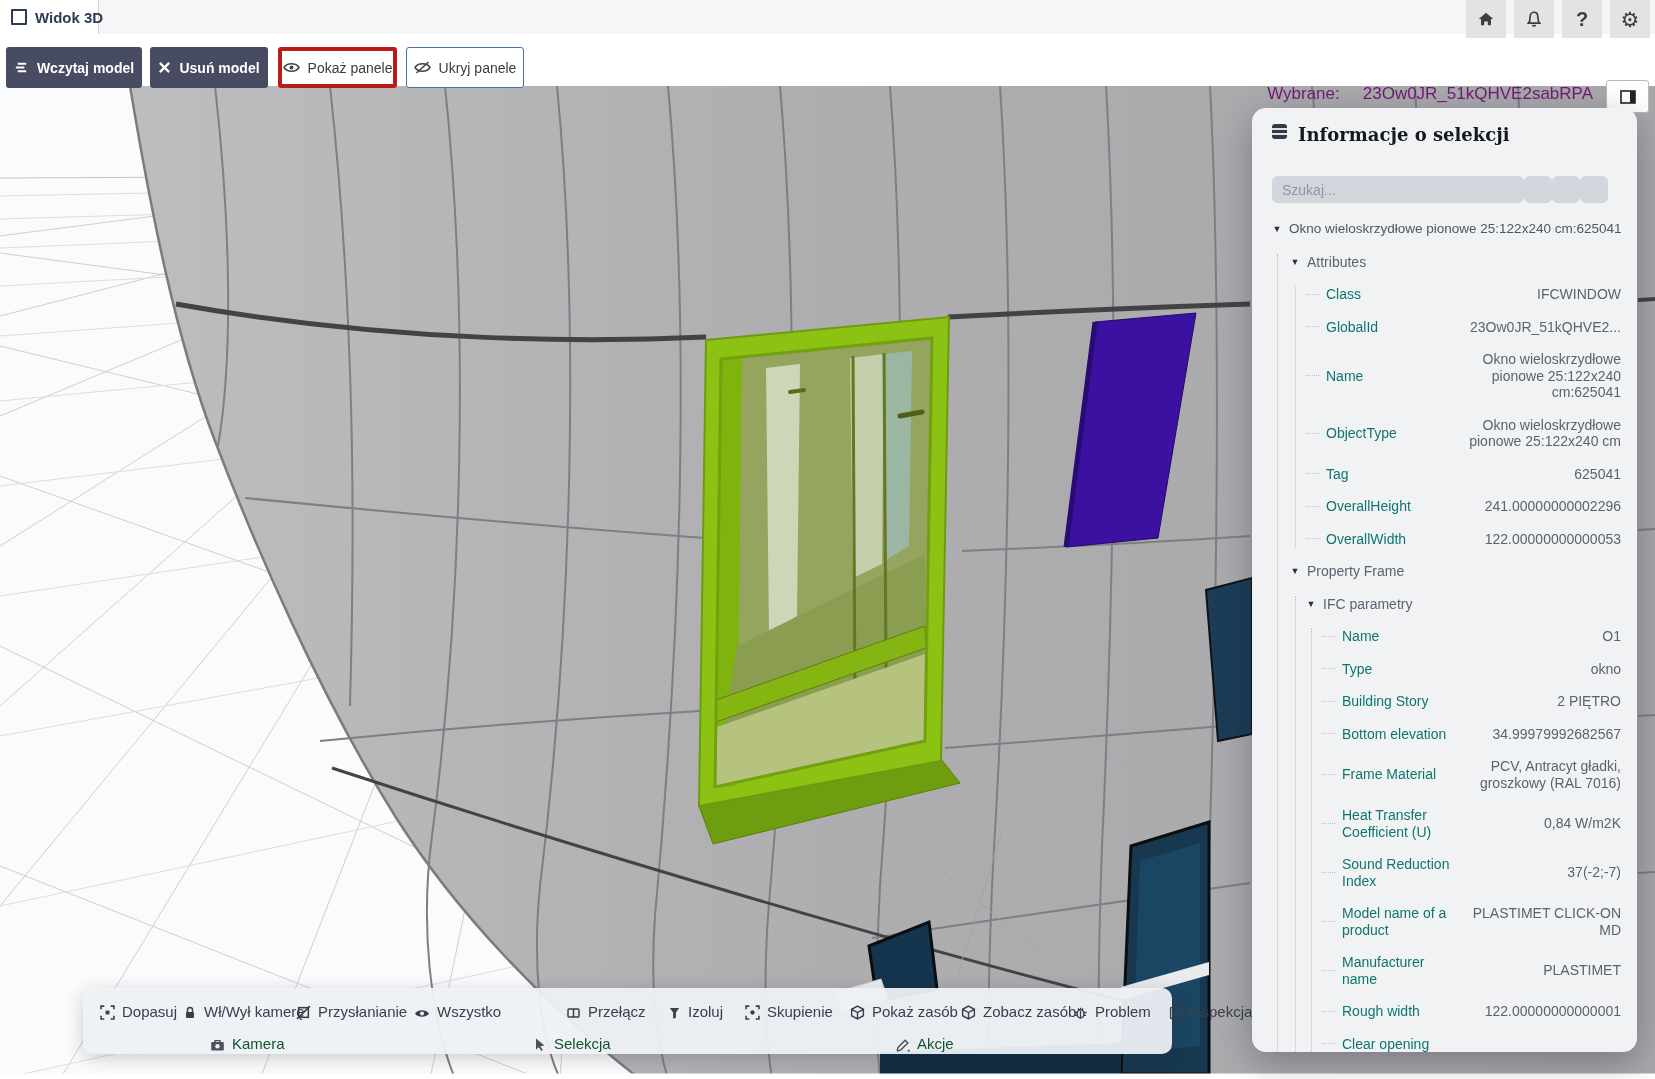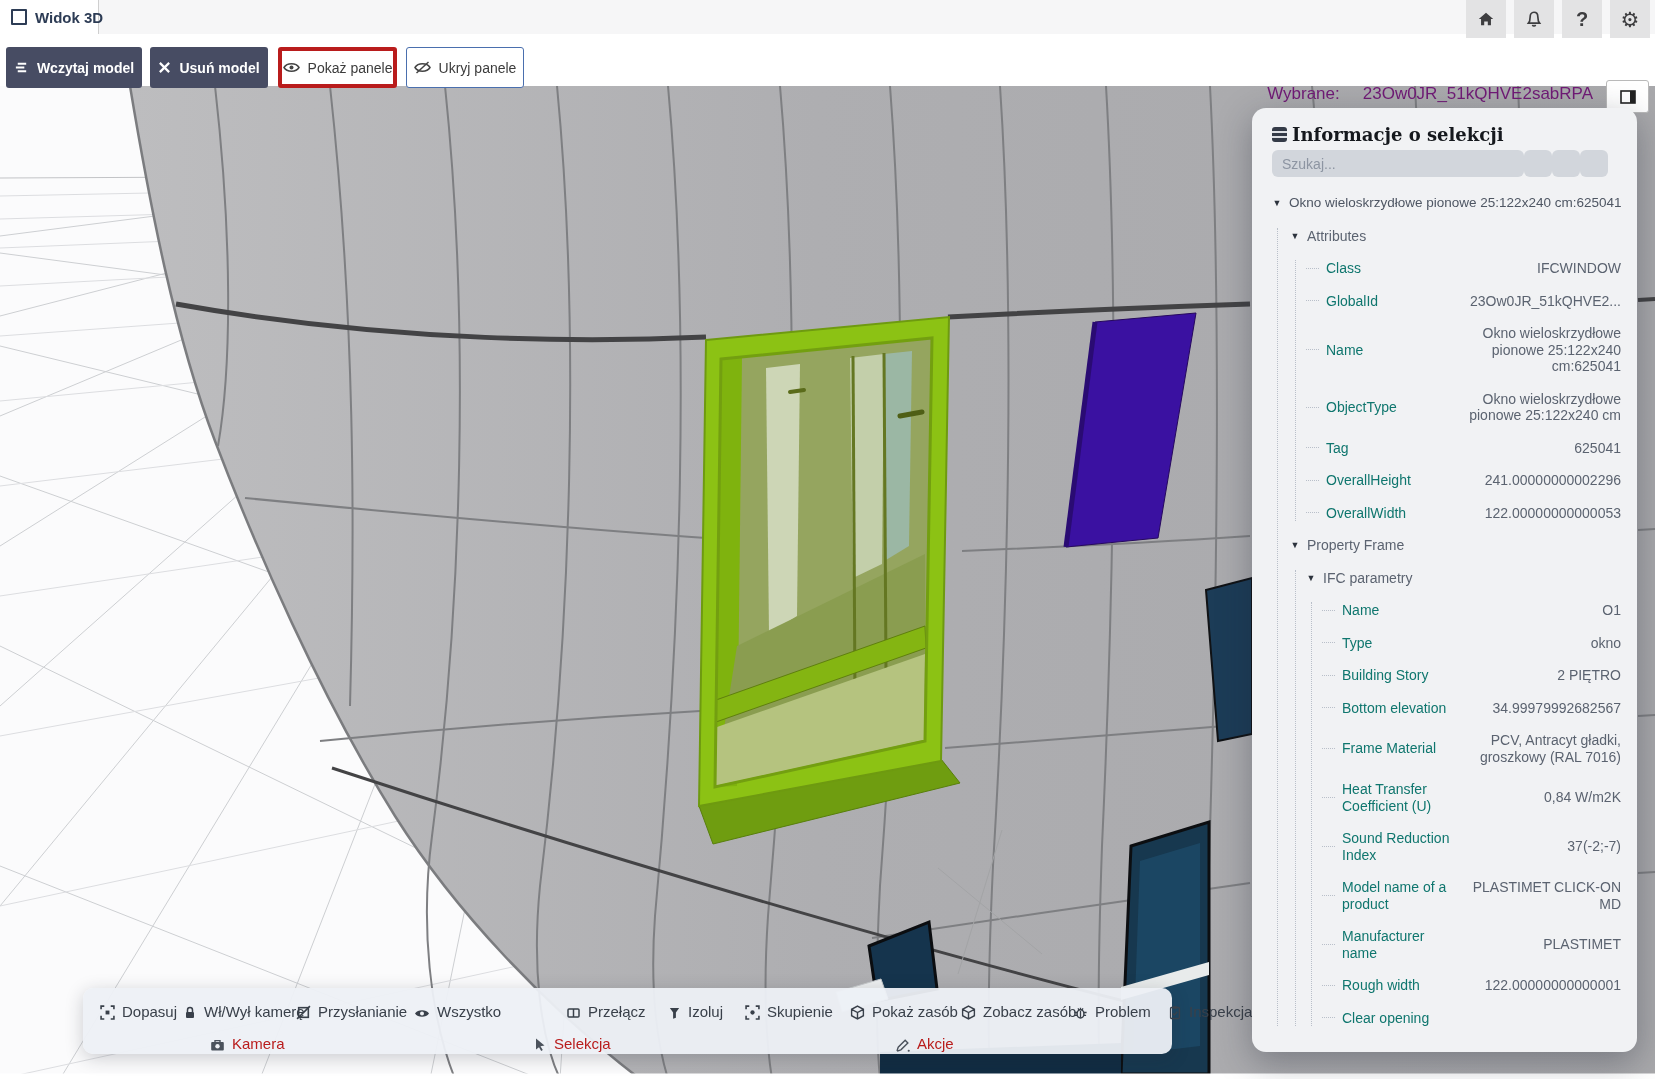--- a/index.html
+++ b/index.html
@@ -31,30 +31,30 @@
   .selected{position:absolute;top:50px;right:62px;font-size:17px;color:#701a75;display:flex;gap:23px;z-index:4}
   .panel-toggle{position:absolute;left:1606px;top:46px;width:41px;height:31px;border:1px solid #b9b9b9;border-radius:3px;
         background:#fff;display:flex;align-items:center;justify-content:center;z-index:4;cursor:pointer}
   
   .viewport{position:absolute;top:86px;left:0;width:1655px;height:993px;z-index:1}
   
   .btoolbar{position:absolute;left:83px;top:988px;width:1089px;height:66px;background:rgba(237,240,245,.95);
         border-radius:10px;box-shadow:0 4px 18px rgba(30,35,50,.22);z-index:5}
   .t1-item,.t2-item{position:absolute;display:flex;align-items:flex-end;gap:7px;font-size:15px;color:#39404a;cursor:pointer;white-space:nowrap}
   .t1-item{top:10px;height:22px}
-  .t2-item{top:42px;height:22px;color:#b91c1c}
+  .t2-item{top:42px;height:22px;color:#14532d}
   .t1-item svg,.t2-item svg{flex:none}
   
   .panel{position:absolute;left:1252px;top:108px;width:385px;height:944px;background:#f1f2f4;border-radius:14px;
         box-shadow:0 10px 34px rgba(30,33,48,.35);z-index:6;overflow:hidden;box-sizing:border-box;padding:16px 14px 0 20px}
-  .p-header{display:flex;align-items:center;gap:5px}
+  .p-header{display:flex;align-items:flex-start;gap:11px}
   .p-hicon{width:15px;height:15px;border-radius:3px;flex:none;
         background:linear-gradient(to bottom,#343b47 4px,#dfe2e6 4px,#dfe2e6 6px,#343b47 6px,#343b47 9px,#dfe2e6 9px,#dfe2e6 11px,#343b47 11px)}
   .p-title{font-family:"DejaVu Serif",serif;font-weight:bold;font-size:18px;color:#15181d}
-  .p-search-row{margin-top:5px;display:flex;}
+  .p-search-row{margin-top:31px;display:flex;}
   .search{width:252px;height:27px;background:#d2d6dc;border:none;border-radius:6px;padding:0 10px;
         font-size:14px;color:#333;box-sizing:border-box;font-family:"Liberation Sans",sans-serif}
   .search::placeholder{color:#8d95a2}
   .sq-btn{width:28px;height:27px;background:#d2d6dc;border-radius:6px;border:none;cursor:pointer}
   .tree{margin-top:18px;font-size:14px;color:#5b6370}
   .node-row{display:flex;align-items:center;gap:7px;margin-bottom:16px;line-height:16.5px;cursor:pointer}
   .tri{font-size:9px;color:#2c323c;width:10px;flex:none;text-align:center}
   .root-label{font-size:13.5px;white-space:nowrap;color:#4e5663}
   .t-children{border-left:1px dotted #b9bfc9;margin-left:5px;padding-left:12px}
   .t-children.sub{padding-left:10px}

